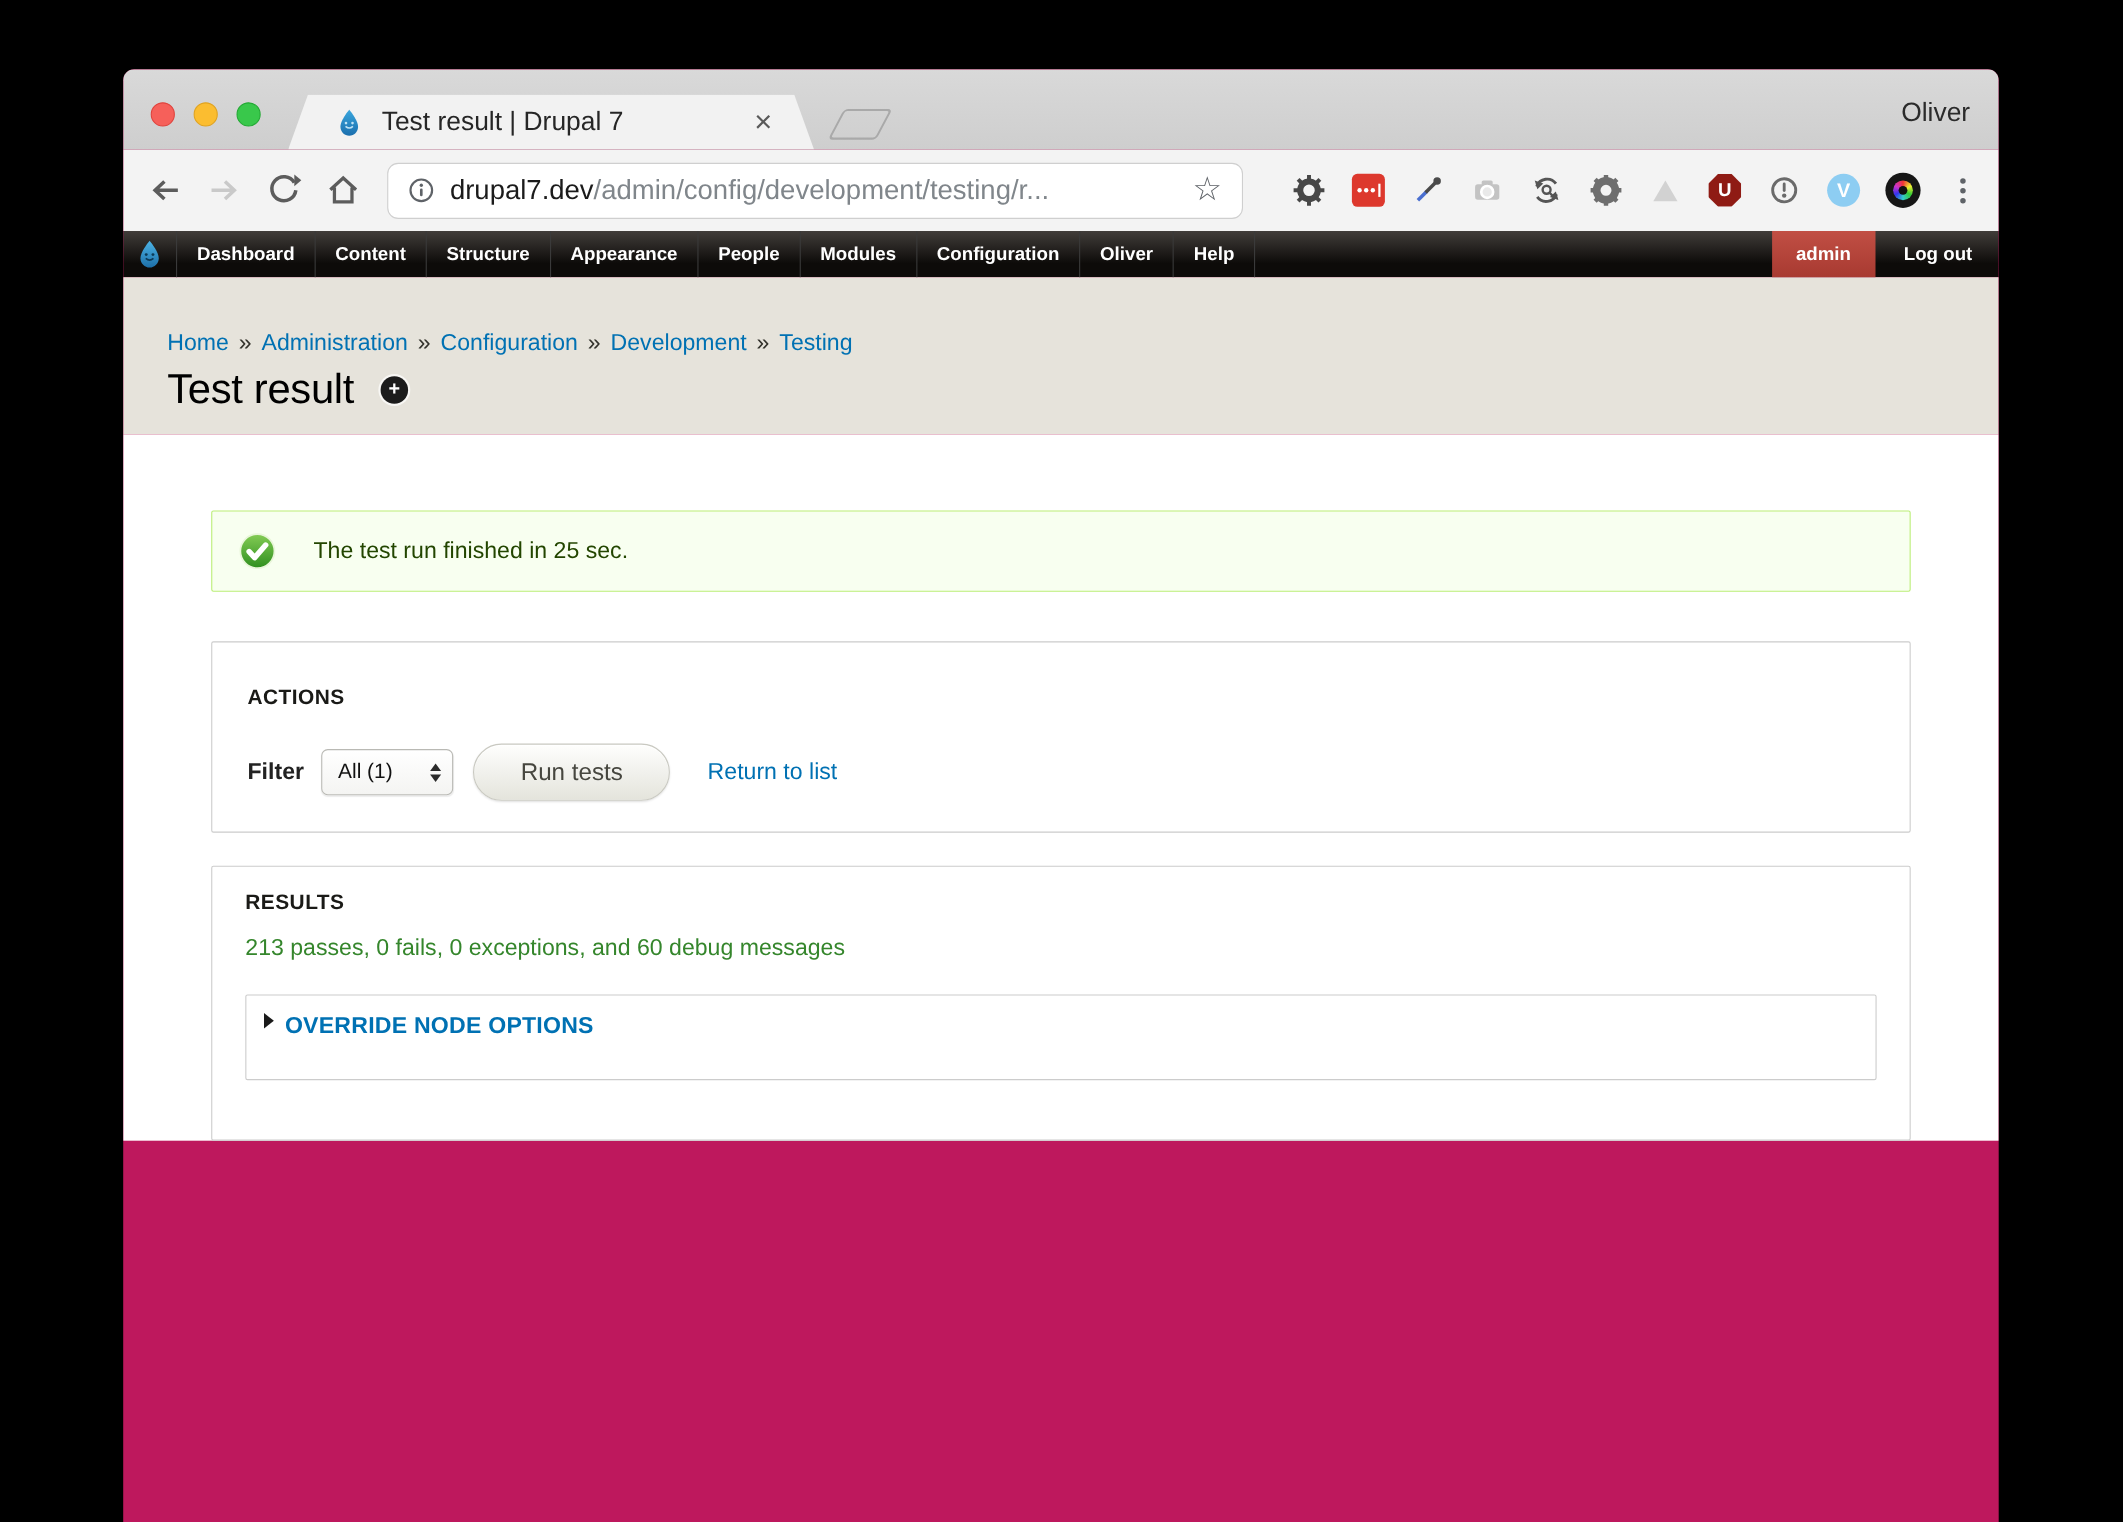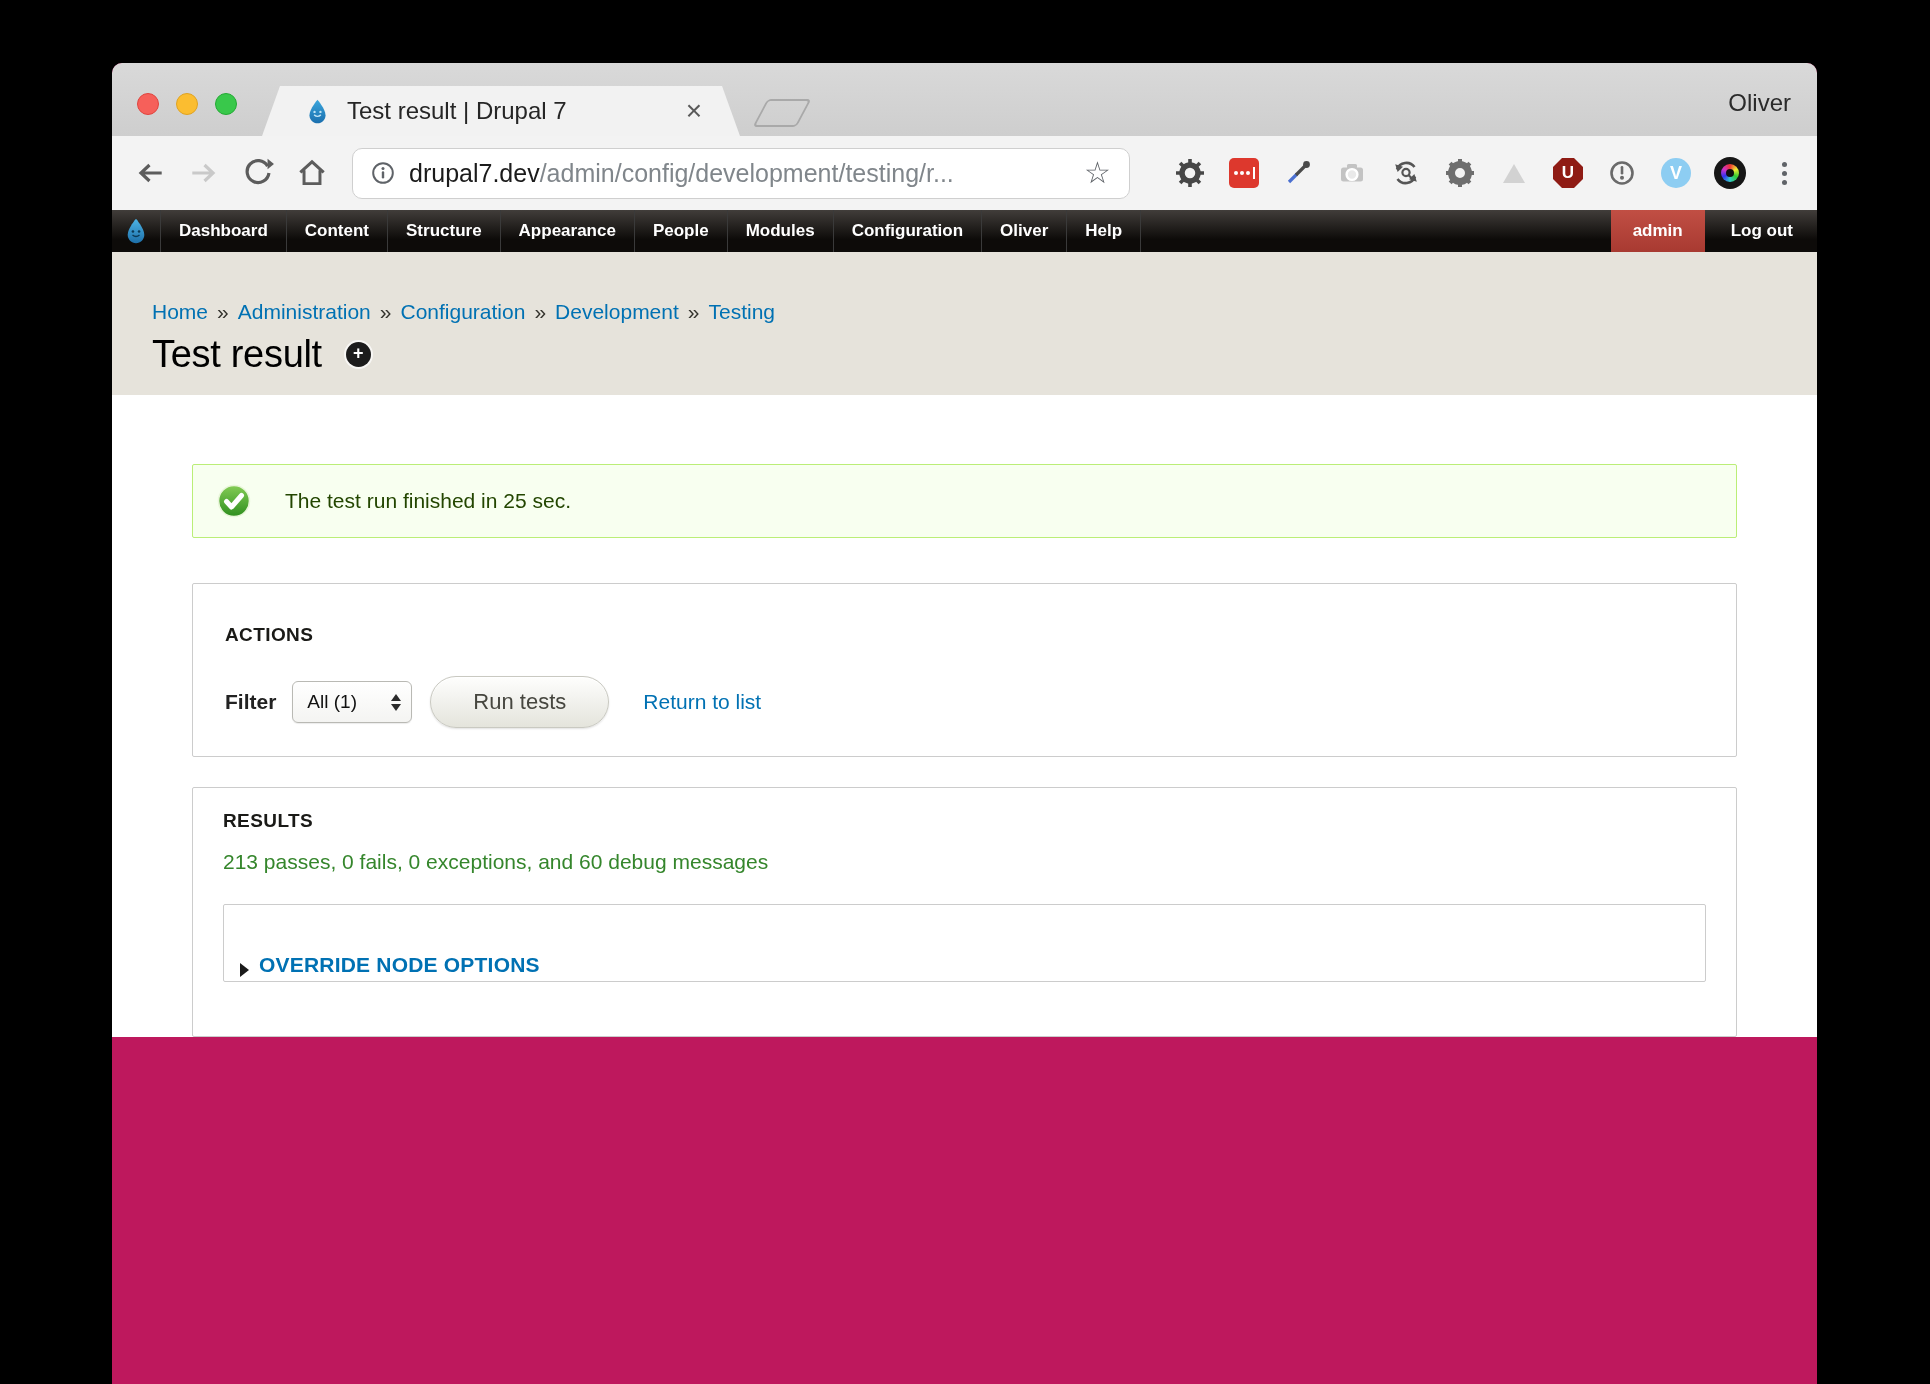--- a/index.html
+++ b/index.html
@@ -117,21 +117,21 @@
     margin-left: 18px; height: 52px; padding: 0 42px; border-radius: 26px;
     background: linear-gradient(#fefefd, #e4e4dc); border: 1px solid #c9c9c1;
     font-size: 22px; color: #46463f; font-weight: 500; font-family: "Liberation Sans", sans-serif;
     box-shadow: inset 0 1px 0 #fff, 0 1px 2px rgba(0,0,0,.12); cursor: pointer;
   }
   .return-link { margin-left: 34px; font-size: 21px; color: #0071b3; text-decoration: none; cursor: pointer; }
 
   .results-summary { margin-top: 18px; font-size: 21px; color: #35862c; }
   .collapsible {
     margin-top: 30px; border: 1px solid #ccc; height: 78px; border-radius: 2px;
-    display: flex; align-items: flex-end; padding: 4px 16px;
+    display: flex; align-items: flex-start; padding: 16px 16px;
   }
   .collapse-arrow { width: 0; height: 0; border-top: 7px solid transparent; border-bottom: 7px solid transparent; border-left: 9px solid #1a1a1a; }
   .collapsible-label { margin-left: 10px; font-size: 21px; font-weight: bold; color: #0071b3; letter-spacing: .2px; text-decoration: none; cursor: pointer; }
 </style>
 </head>
 <body>
 
 <div class="window">
 
   <div class="tabstrip">

